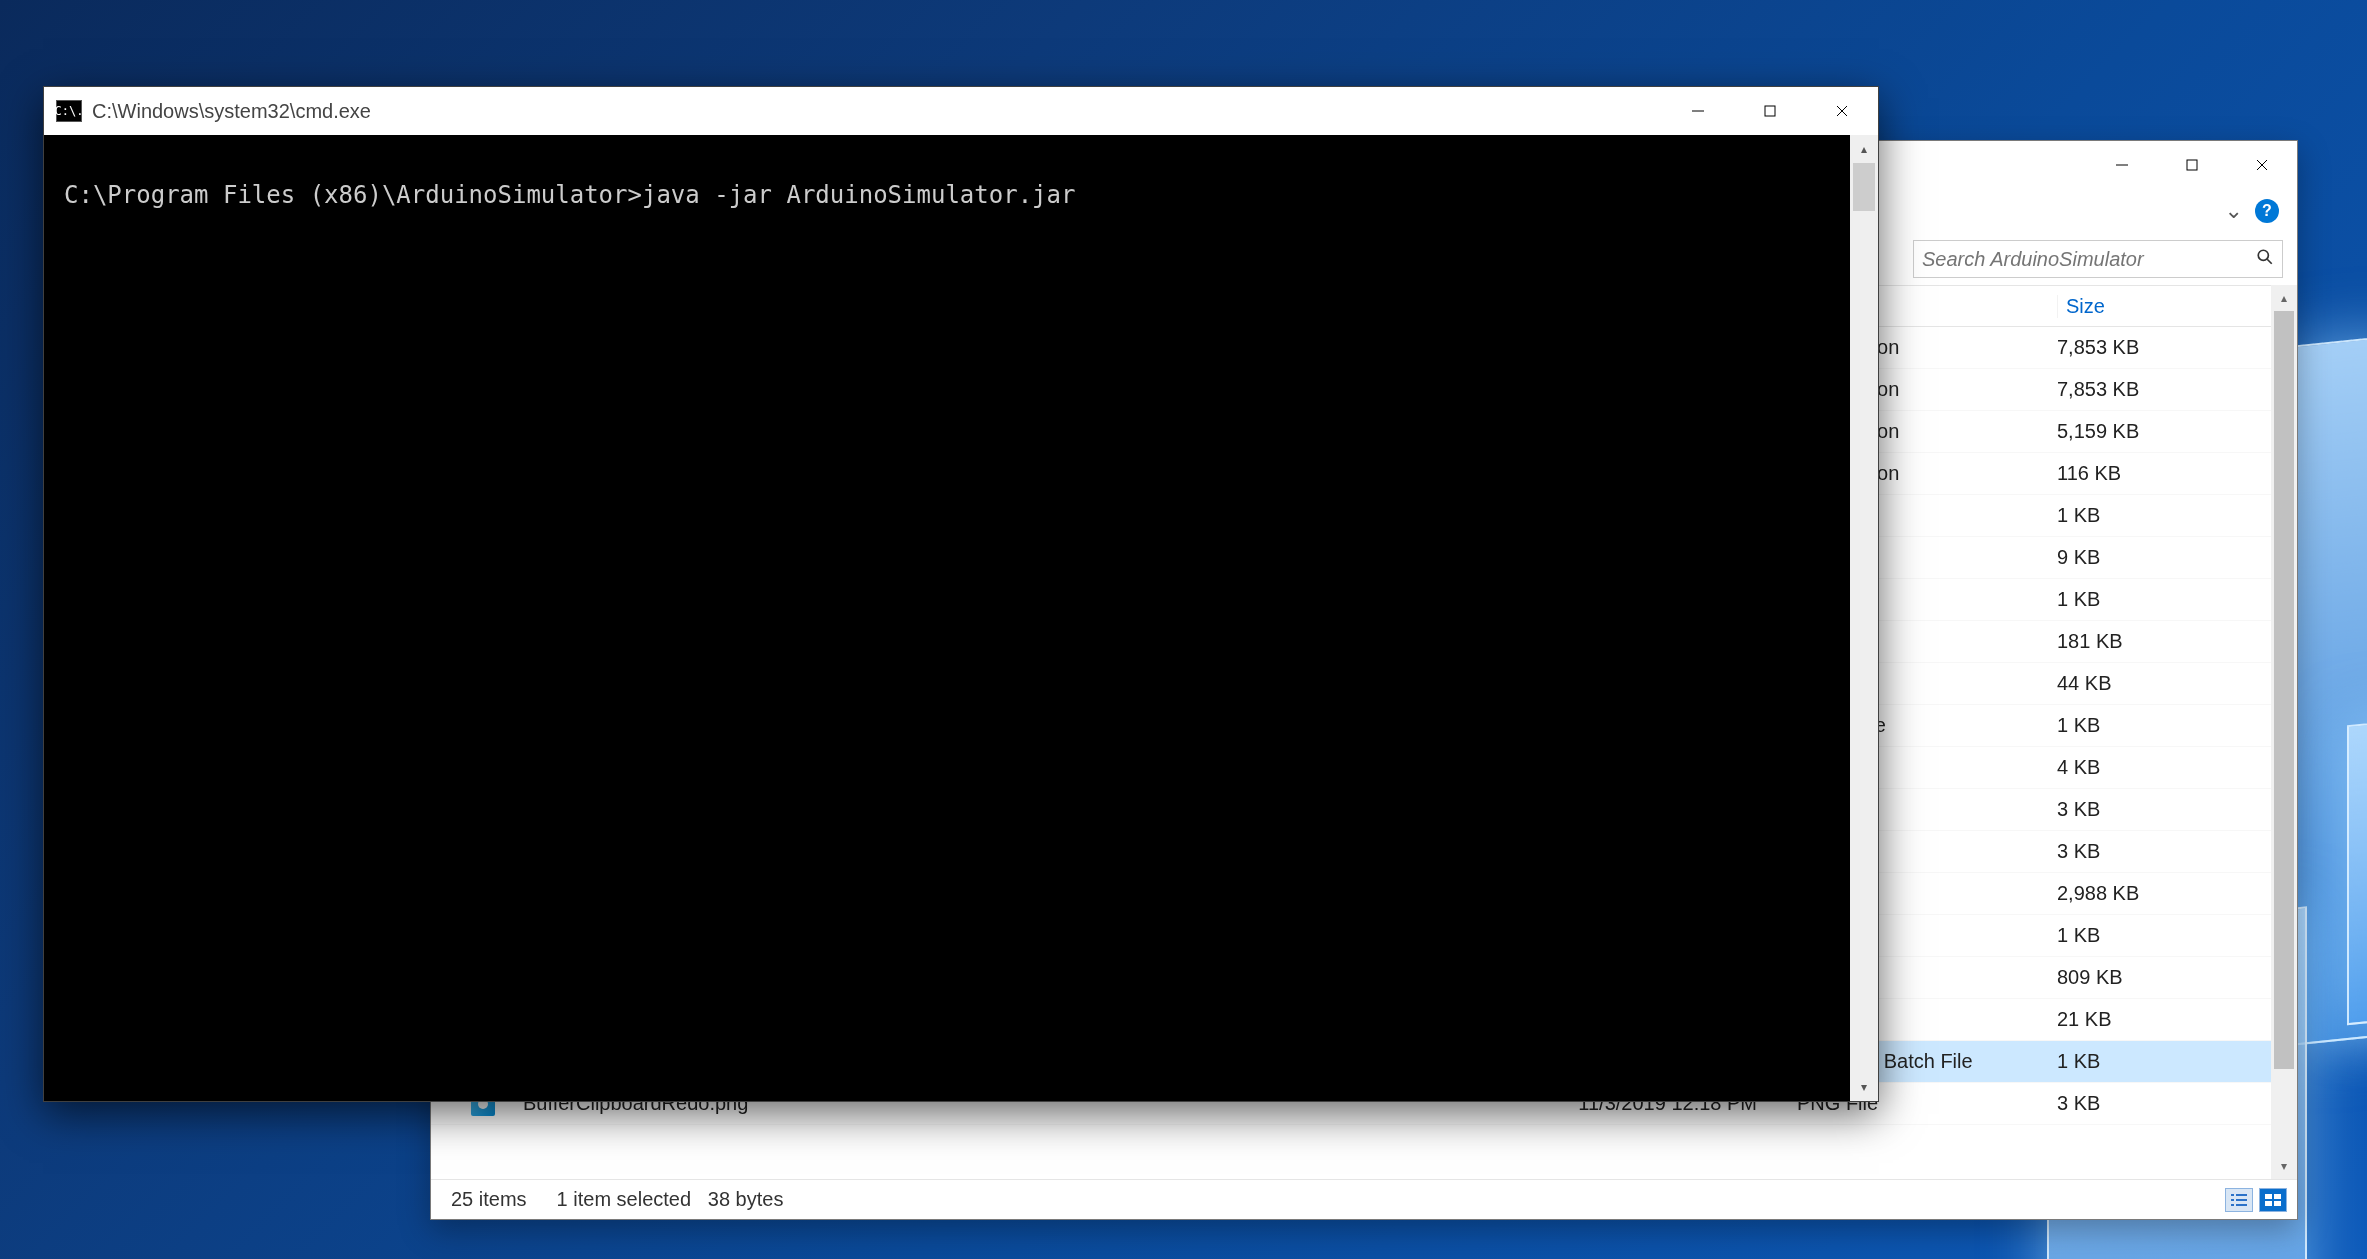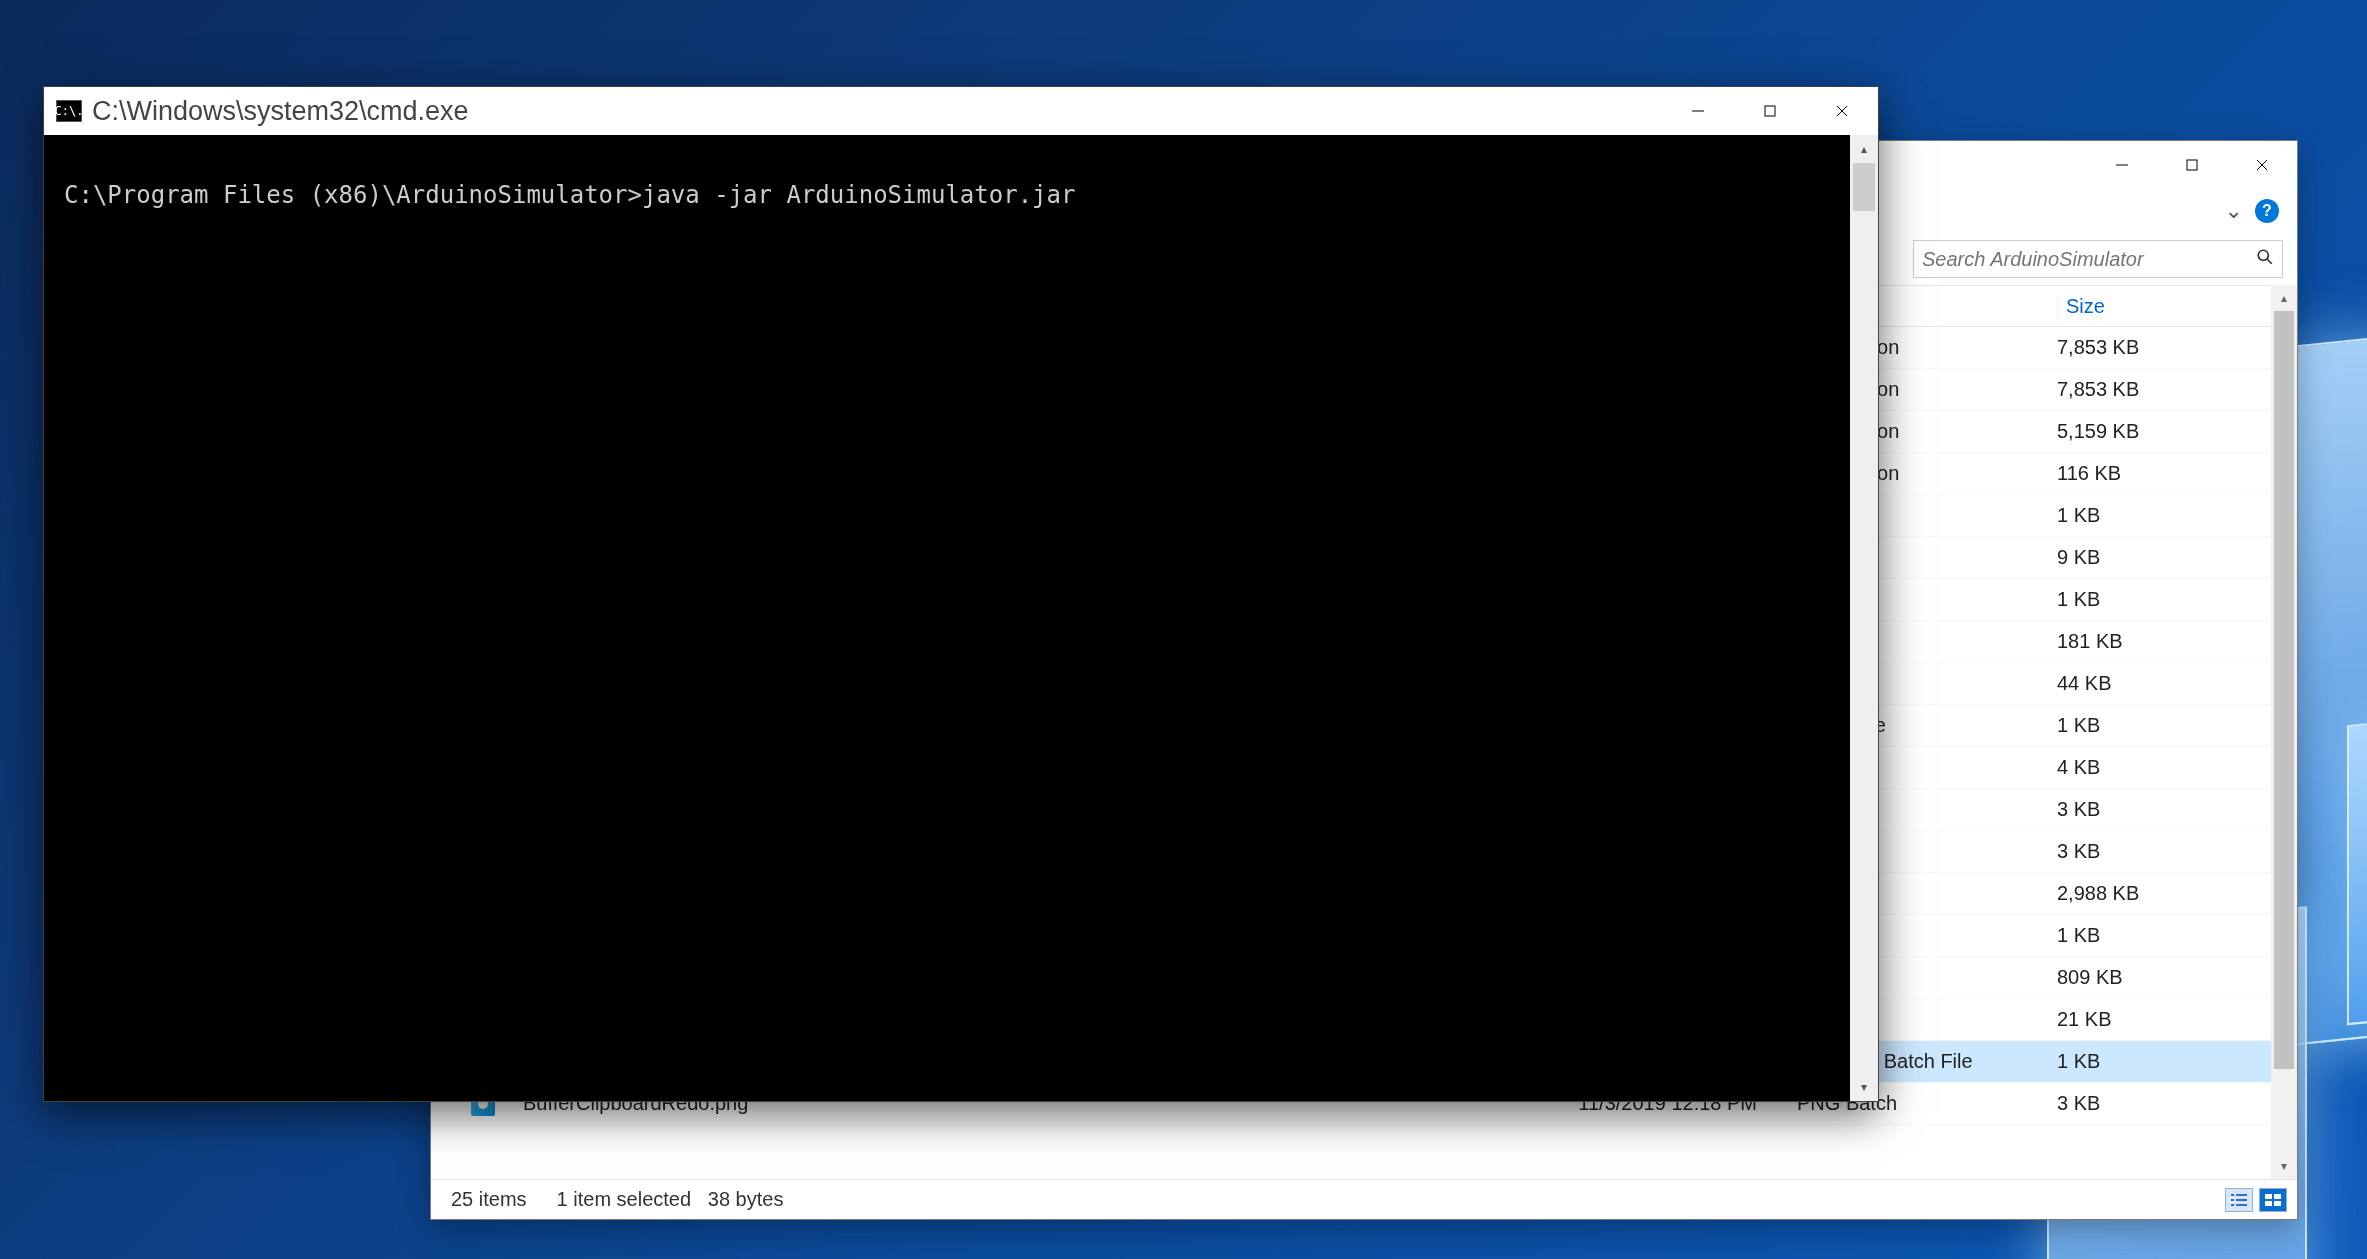--- a/index.html
+++ b/index.html
@@ -239,21 +239,21 @@
     width: 26px; height: 22px;
     background: #000;
     color: #fff;
     font-family: monospace;
     font-size: 12px;
     display: flex; align-items:center; justify-content:center;
     border: 1px solid #555;
     margin-right: 10px;
   }
   .cmd-title {
-    font-size: 27px;
+    font-size: 20px;
     color: #444;
     flex: 1;
   }
   .cmd-ctrl {
     width: 72px; height: 48px;
     display:flex; align-items:center; justify-content:center;
     color:#000;
   }
   .cmd-ctrl svg { width:16px; height:16px; }
 
@@ -453,21 +453,21 @@
             <div class="fc-date">11/3/2019 12:07 PM</div>
             <div class="fc-type">Windows Batch File</div>
             <div class="fc-size">1 KB</div>
           </div>
           <div class="file-row">
             <div class="fc-name">
               <span class="file-icon png"></span>
               <span>BufferClipboardRedo.png</span>
             </div>
             <div class="fc-date">11/3/2019 12:18 PM</div>
-            <div class="fc-type">PNG Batch</div>
+            <div class="fc-type">PNG File</div>
             <div class="fc-size">3 KB</div>
           </div>
         </div>
     </div>
 
     <div class="explorer-scrollbar">
       <div class="scroll-arrow">▴</div>
       <div class="scroll-track">
         <div class="scroll-thumb" style="top:0;height:90%;"></div>
       </div>

